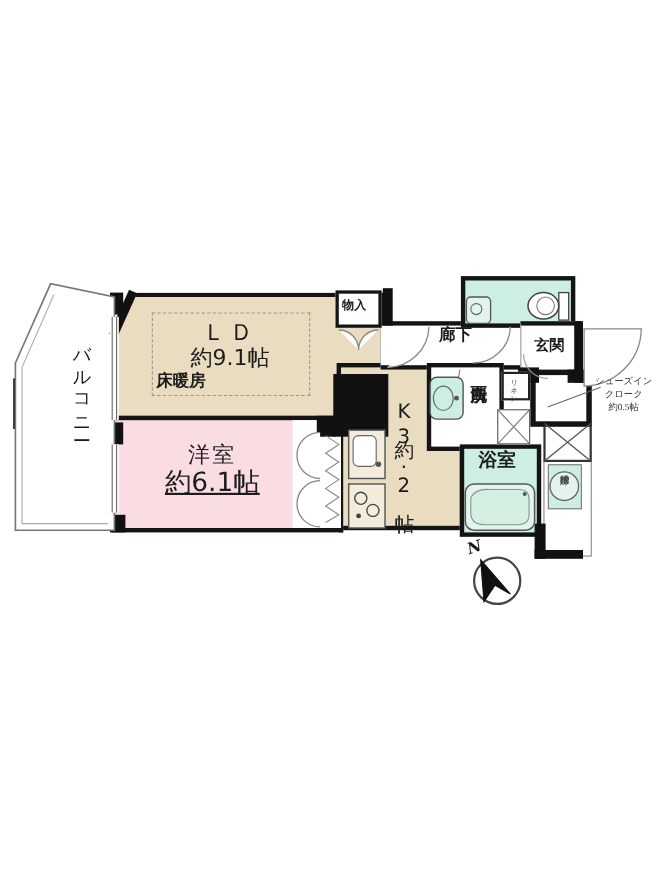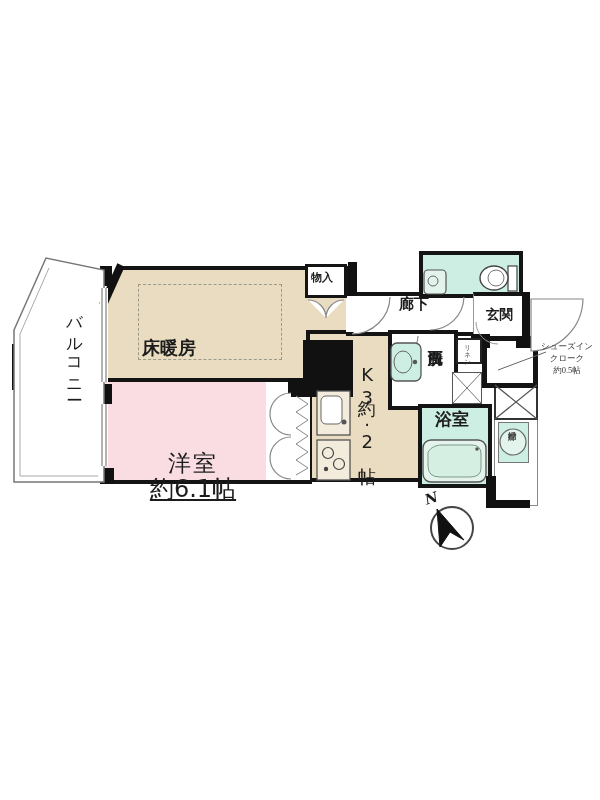--- a/index.html
+++ b/index.html
@@ -114,24 +114,28 @@
     <circle cx="477" cy="449" r="1.8" fill="#555"></circle>
 
     <circle cx="513" cy="442" r="13" fill="#e2f4ec" stroke="#666" stroke-width="1.2"></circle>
 
     <circle cx="452" cy="528" r="21" fill="#fff" stroke="#444" stroke-width="2"></circle>
     <polygon points="437,509 464,540 450,532 440,547" fill="#111" stroke="#111"></polygon>
   </svg>
 
   <div class="txt vtxt" style="left:64px;top:304px;height:155px;font-size:16.5px;letter-spacing:3px;">バルコニー</div>
 
-  <div class="txt" style="left:142px;top:338px;font-size:18px;font-weight:bold;">床暖房</div>
+  <div class="txt center" style="left:150px;top:290px;width:118px;">
+    <div style="font-size:21px;letter-spacing:4px;">ＬＤ</div>
+    <div style="font-size:20px;">約9.1帖</div>
+  </div>
+  <div class="txt" style="left:142px;top:338px;font-size:15px;font-weight:bold;">床暖房</div>
 
   <div class="txt center" style="left:118px;top:402px;width:150px;">
-    <div style="font-size:23px;letter-spacing:2px;margin-top:48px;">洋室</div>
+    <div style="font-size:20px;letter-spacing:2px;">洋室</div>
     <div style="font-size:24px;text-decoration:underline;">約6.1帖</div>
   </div>
 
   <div class="txt vtxt" style="left:356px;top:364px;height:100px;font-size:18px;letter-spacing:1px;">K約3.2帖</div>
 
   <div class="txt" style="left:311px;top:272px;font-size:11px;font-weight:bold;">物入</div>
 
   <div class="txt" style="left:399px;top:296px;font-size:15px;font-weight:bold;">廊下</div>
 
   <div class="txt" style="left:486px;top:307px;font-size:13.5px;font-weight:bold;">玄関</div>

